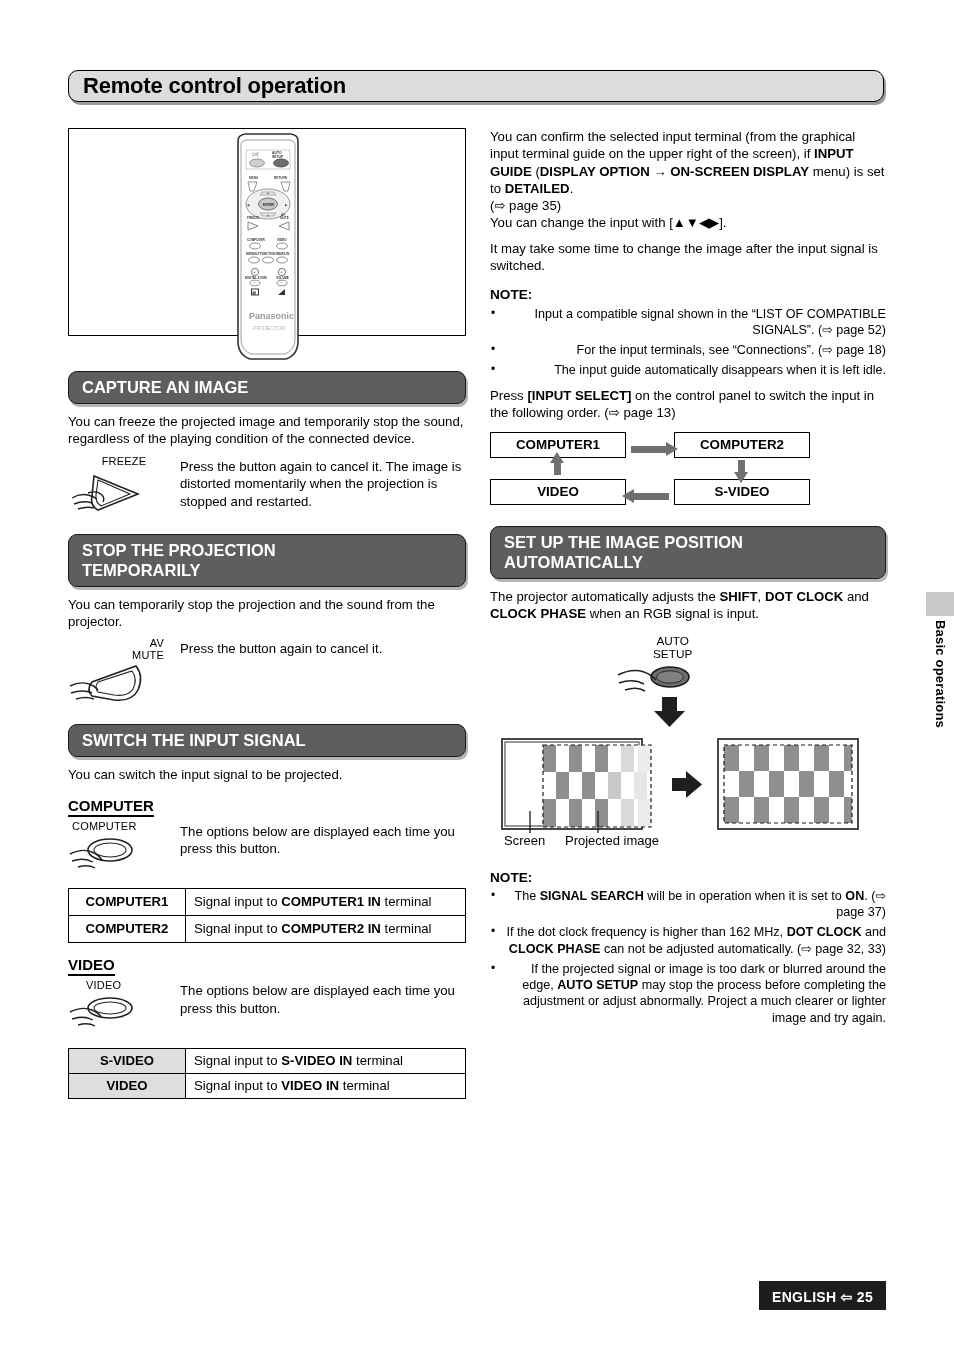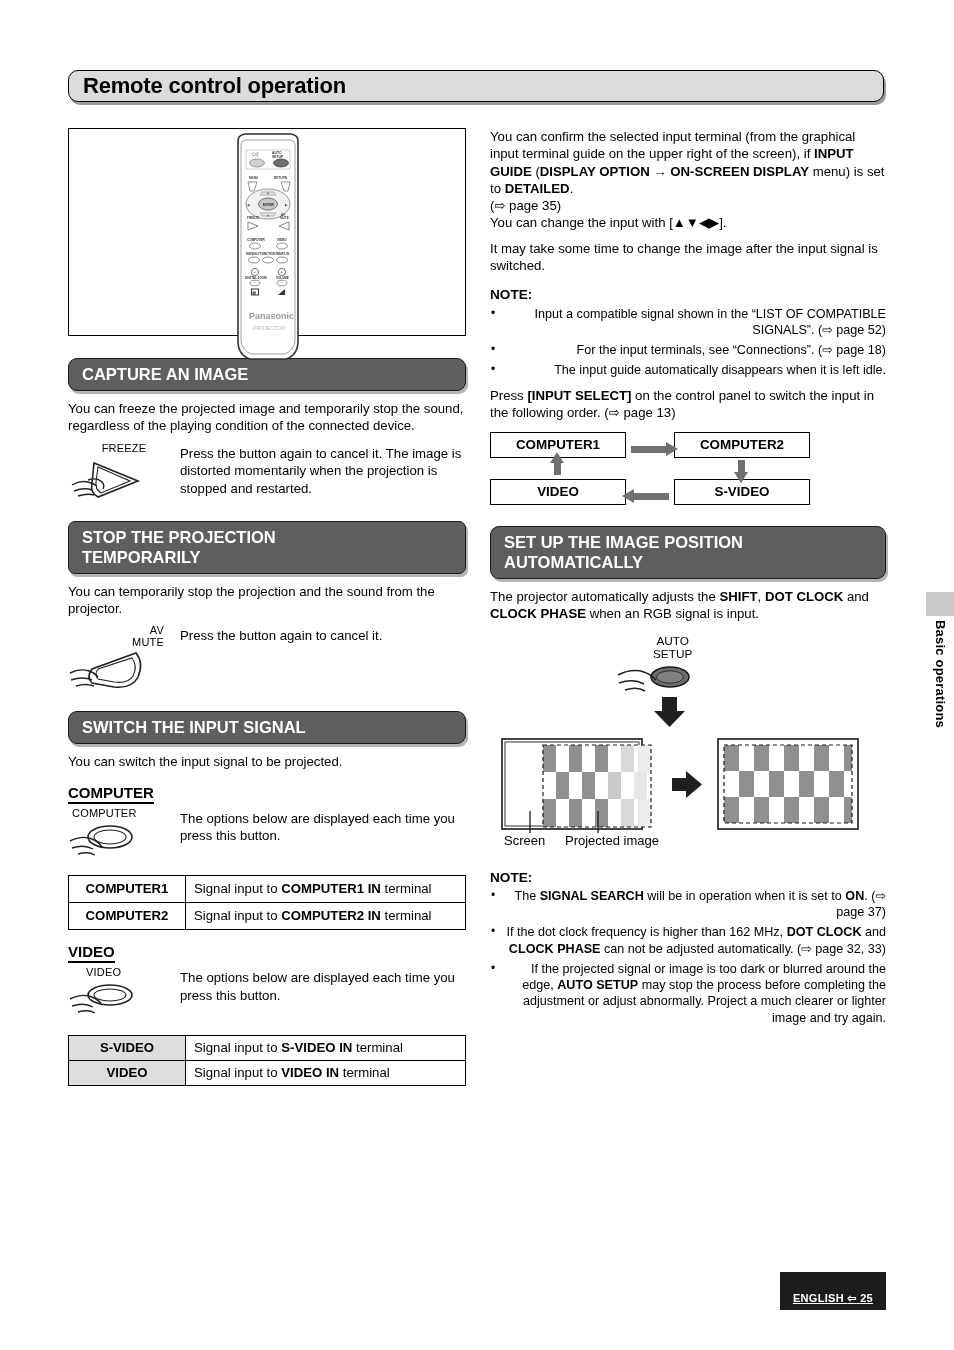--- a/index.html
+++ b/index.html
@@ -137,24 +137,23 @@
   .sidetext{
     position:absolute; right:6px; top:620px;
     writing-mode:vertical-rl;
     font-size:13px; font-weight:bold; letter-spacing:.2px;
   }
 
   
   .footer{
     position:absolute; right:68px; bottom:40px;
     background:#1d1d1d; color:#fff;
-    font-size:11px; font-weight:bold;
-    padding:20px 13px 5px 13px;
+    font-size:14px; font-weight:bold;
+    padding:8px 13px 5px 13px;
     letter-spacing:.3px;
-    text-decoration:underline;
   }
 </style>
 </head>
 <body>
 
 <div class="page-title-bar">
   <span class="txt">Remote control operation</span>
 </div>
 
 <div class="col-left">
@@ -221,41 +220,41 @@
       <rect x="182.5" y="160" width="7" height="6" fill="none" stroke="#222" stroke-width="0.9"></rect>
       <text x="183.3" y="164.8" font-size="4" fill="#222">▩</text>
       <path d="M209 166 l7 0 l0 -6 z" fill="#333"></path>
 
       <text x="180" y="190" font-size="9" fill="#9a9a9a" font-family="Liberation Sans, sans-serif" font-weight="bold">Panasonic</text>
       <text x="184" y="201" font-size="5.2" fill="#b5b5b5" font-family="Liberation Sans, sans-serif">PROJECTOR</text>
     </svg>
   </div>
 
   
-  <div class="sec-bar" style="margin-top:22px;">
+  <div class="sec-bar" style="margin-top:35px;">
     <span>CAPTURE AN IMAGE</span>
   </div>
   <p class="p">You can freeze the projected image and temporarily stop the sound, regardless of the playing condition of the connected device.</p>
   <div class="btnrow">
     <div class="btncell">
       <div class="btncap">FREEZE</div>
       <svg width="106" height="48" viewBox="0 0 106 48">
         <path d="M26 8 L70 26 L30 42 Q22 38 24 28 Z" fill="#fff" stroke="#222" stroke-width="1.6"></path>
         <path d="M30 12 L62 26 L33 38 Q27 34 28 27 Z" fill="#fff" stroke="#222" stroke-width="1.1"></path>
         <path d="M4 30 q8 -5 16 -3 q5 1 9 4" fill="none" stroke="#222" stroke-width="1.4"></path>
         <path d="M6 36 q10 -4 18 -1" fill="none" stroke="#222" stroke-width="1.4"></path>
         <path d="M10 41 q9 -3 16 -1" fill="none" stroke="#222" stroke-width="1.4"></path>
         <path d="M20 25 q9 -3 14 2 q3 3 1 7" fill="none" stroke="#222" stroke-width="1.4"></path>
       </svg>
     </div>
     <div class="btntxt">Press the button again to cancel it. The image is distorted momentarily when the projection is stopped and restarted.</div>
   </div>
 
   
-  <div class="sec-bar" style="margin-top:14px;border-radius:7px;">
+  <div class="sec-bar" style="margin-top:14px;">
     <div>STOP THE PROJECTION</div>
     <div>TEMPORARILY</div>
   </div>
   <p class="p">You can temporarily stop the projection and the sound from the projector.</p>
   <div class="btnrow">
     <div class="btncell">
       <div class="btncap right">AV</div>
       <div class="btncap right">MUTE</div>
       <svg width="106" height="44" viewBox="0 0 106 44">
         <path d="M68 4 Q76 14 70 28 Q64 40 46 38 L24 34 Q18 28 24 20 Z" fill="#fff" stroke="#222" stroke-width="1.6"></path>

